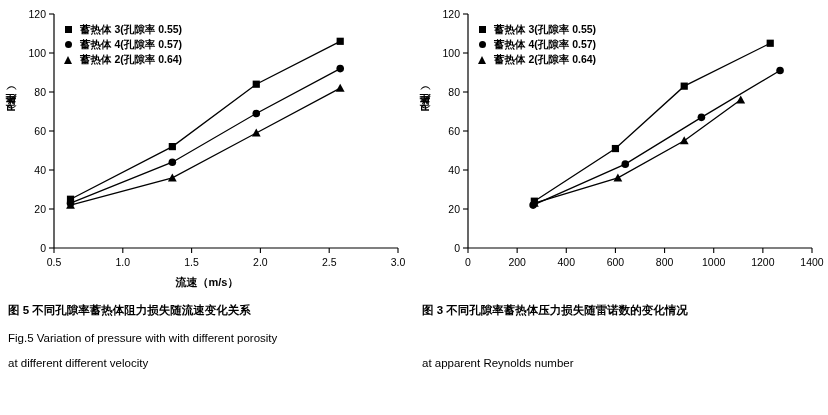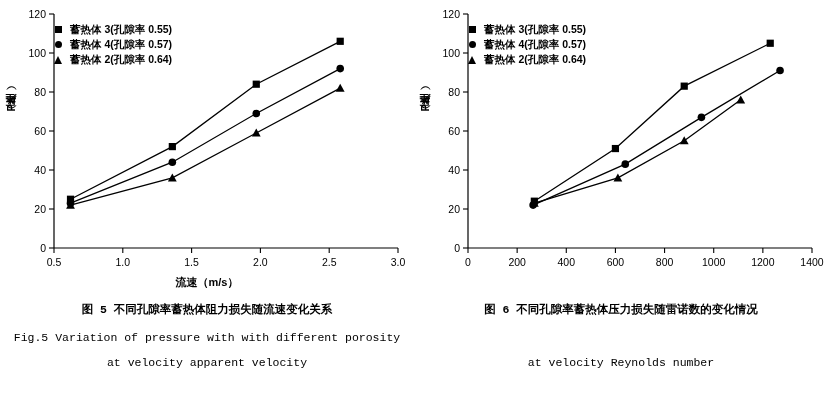--- a/index.html
+++ b/index.html
@@ -14,21 +14,21 @@
   .figure{position:absolute;top:0;width:414px;height:415px;}
   .fig-left{left:0;}
   .fig-right{left:414px;}
 
   .plot-wrap{position:relative;width:414px;height:290px;}
 
   svg.plot{position:absolute;left:0;top:0;}
 
   .legend{
     position:absolute;
-    left:50px;top:22px;
+    left:60px;top:22px;
     font-size:10px;
     line-height:15px;
     text-align:right;
   }
   .legend-row{display:flex;align-items:center;height:15px;white-space:nowrap;}
   .legend-mark{
     width:16px;display:inline-flex;justify-content:center;align-items:center;
     margin-right:4px;
   }
   .m-square{width:7px;height:7px;background:#000;display:block;}
@@ -52,24 +52,22 @@
   .xlabel{
     position:absolute;
     left:0;right:0;top:262px;
     text-align:center;
     font-size:11px;font-weight:bold;margin-top:13px;
   }
 
   .caption{
     position:absolute;
     left:8px;right:8px;
-    text-align:center;
     font-size:11.5px;
     line-height:20px;
-    font-family:Liberation Mono, monospace;
   }
   .cap-cn{top:300px;font-weight:bold;}
   .cap-en1{top:328px;}
   .cap-en2{top:353px;}
 </style>
 </head>
 <body>
 
 <div class="page">
 
@@ -141,21 +139,21 @@
           <span class="legend-label">蓄热体 2(孔隙率 0.64)</span>
         </div>
       </div>
 
       <div class="ylabel">压差（Pa）</div>
       <div class="xlabel">流速（m/s）</div>
     </div>
 
     <div class="caption cap-cn">图 5  不同孔隙率蓄热体阻力损失随流速变化关系</div>
     <div class="caption cap-en1">Fig.5 Variation of pressure with with different porosity</div>
-    <div class="caption cap-en2">at velocity apparent velocity</div>
+    <div class="caption cap-en2">at different different velocity</div>
   </div>
 
   <div class="figure fig-right">
     <div class="plot-wrap">
       <svg class="plot" id="svg-fig6" width="414" height="290">
           <line x1="54" y1="14" x2="54" y2="248" stroke="#000" stroke-width="1.2"></line>
           <line x1="54" y1="248" x2="398" y2="248" stroke="#000" stroke-width="1.2"></line>
           <line x1="54" y1="248" x2="49" y2="248" stroke="#000" stroke-width="1.1"></line>
           <text x="46" y="252" text-anchor="end" font-size="10.5" font-family="&quot;Liberation Sans&quot;, sans-serif" fill="#000">0</text>
           <line x1="54" y1="209" x2="49" y2="209" stroke="#000" stroke-width="1.1"></line>
@@ -220,17 +218,17 @@
           <span class="legend-mark">
               <span class="m-tri"></span>
             </span>
           <span class="legend-label">蓄热体 2(孔隙率 0.64)</span>
         </div>
       </div>
 
       <div class="ylabel">压差（Pa）</div>
     </div>
 
-    <div class="caption cap-cn">图 6  不同孔隙率蓄热体压力损失随雷诺数的变化情况</div>
-    <div class="caption cap-en2">at velocity Reynolds number</div>
+    <div class="caption cap-cn">图 3  不同孔隙率蓄热体压力损失随雷诺数的变化情况</div>
+    <div class="caption cap-en2">at apparent Reynolds number</div>
   </div>
 
 </div>
 
 </body></html>

